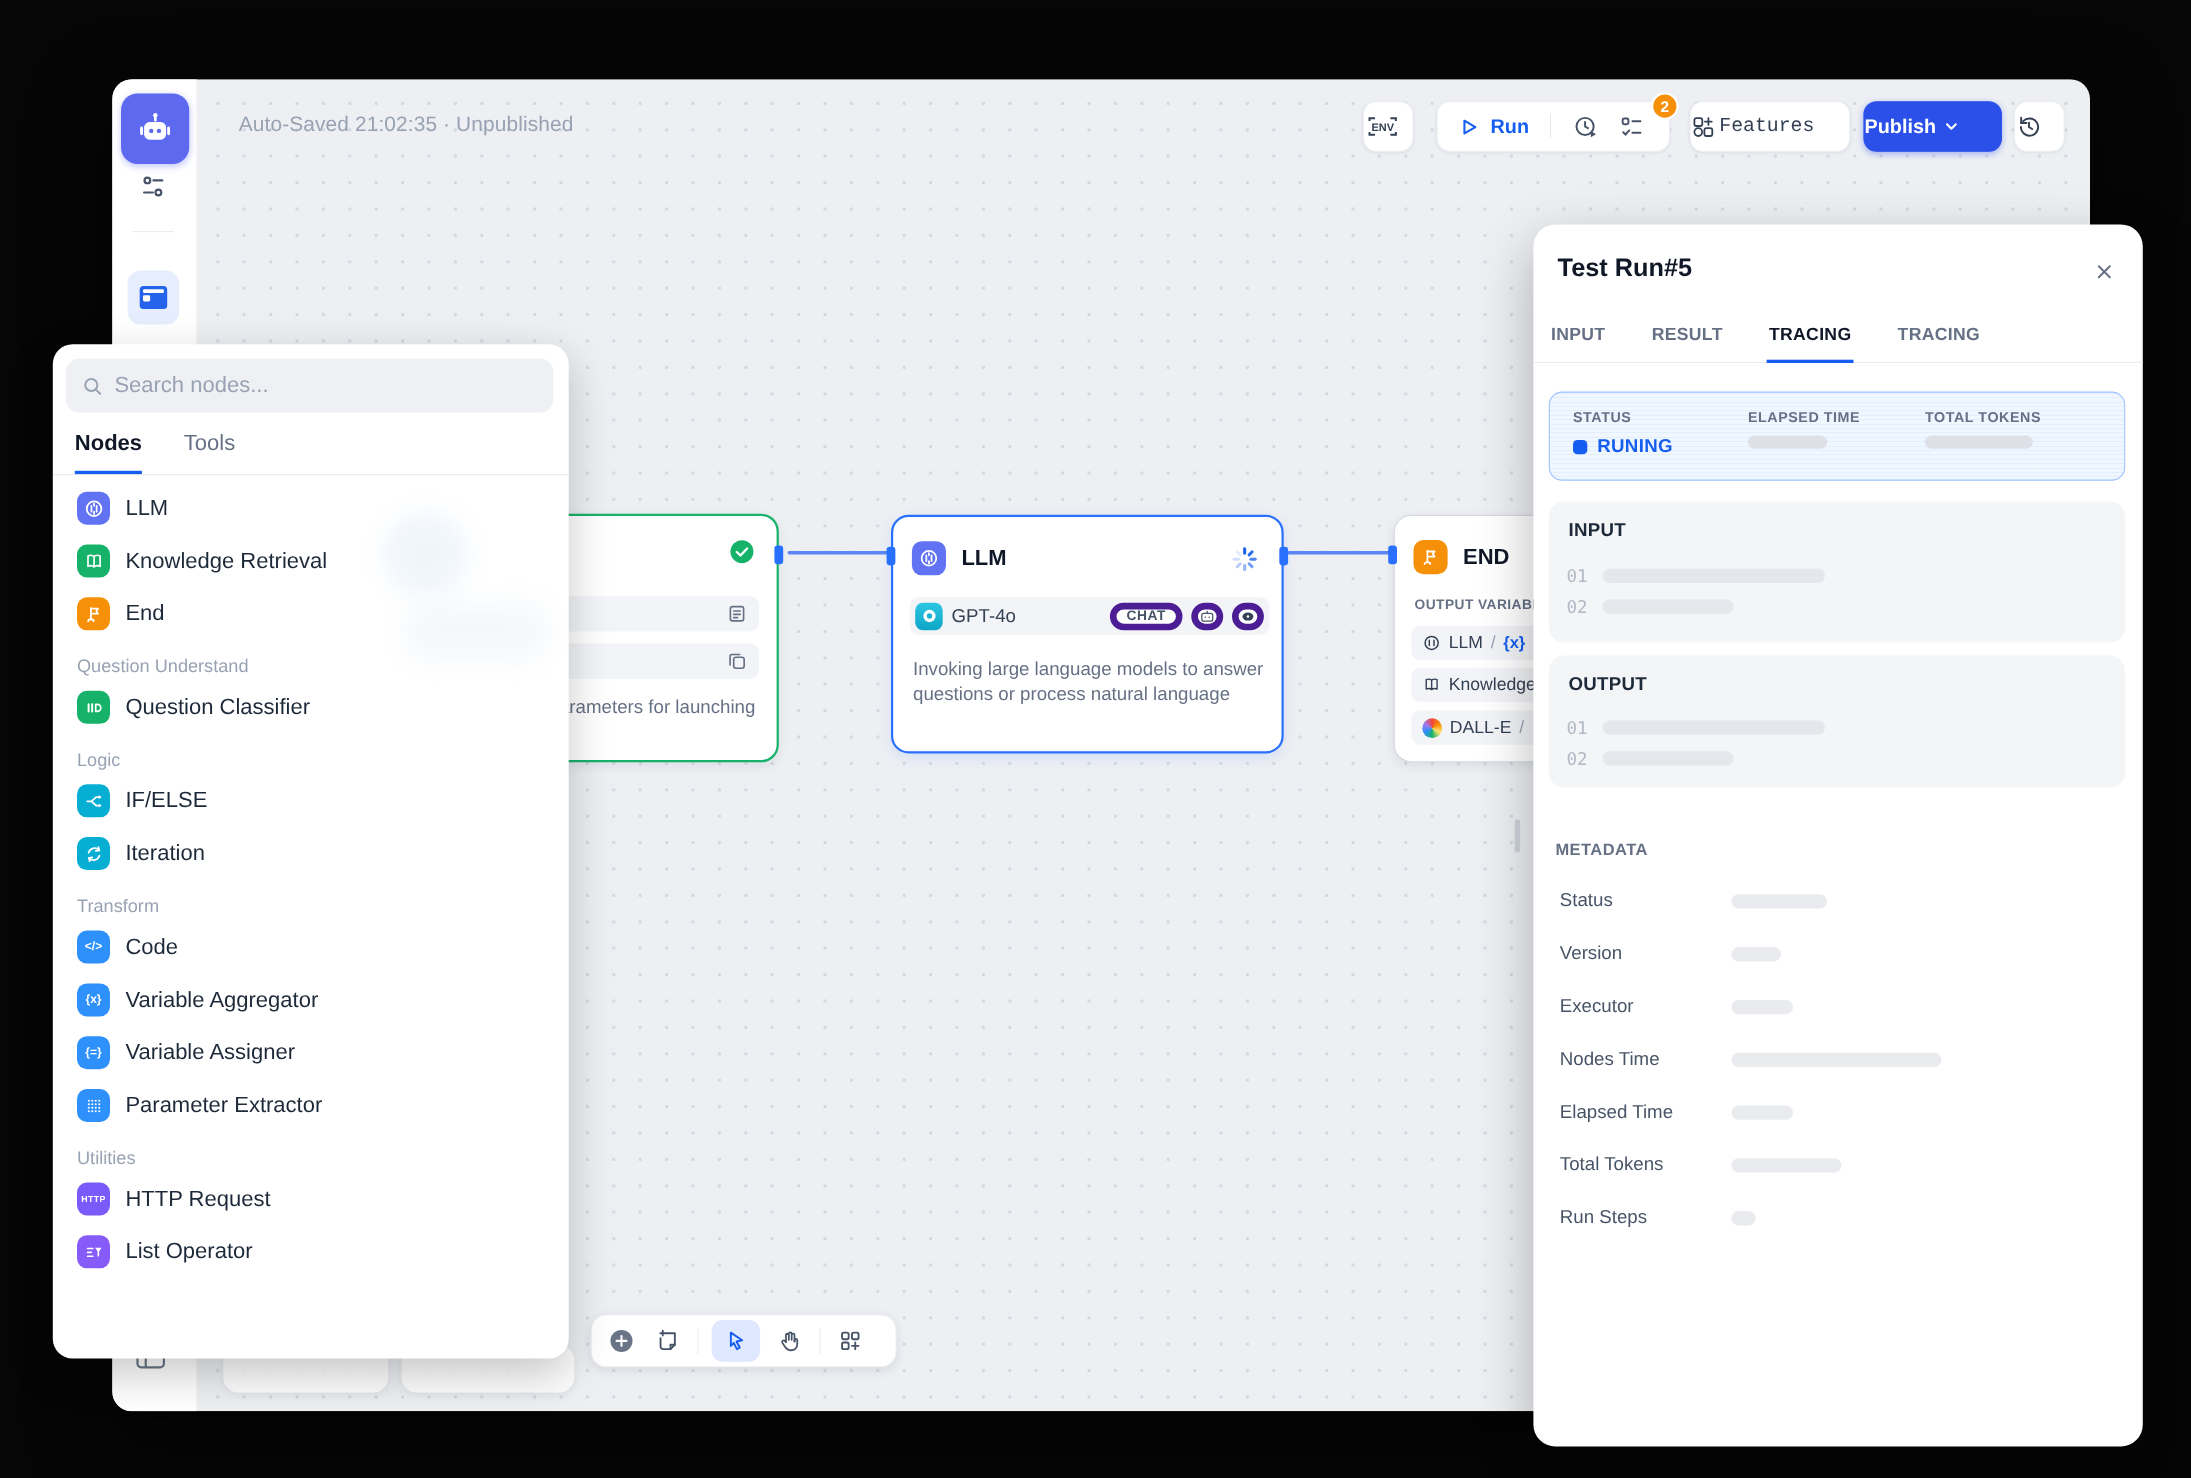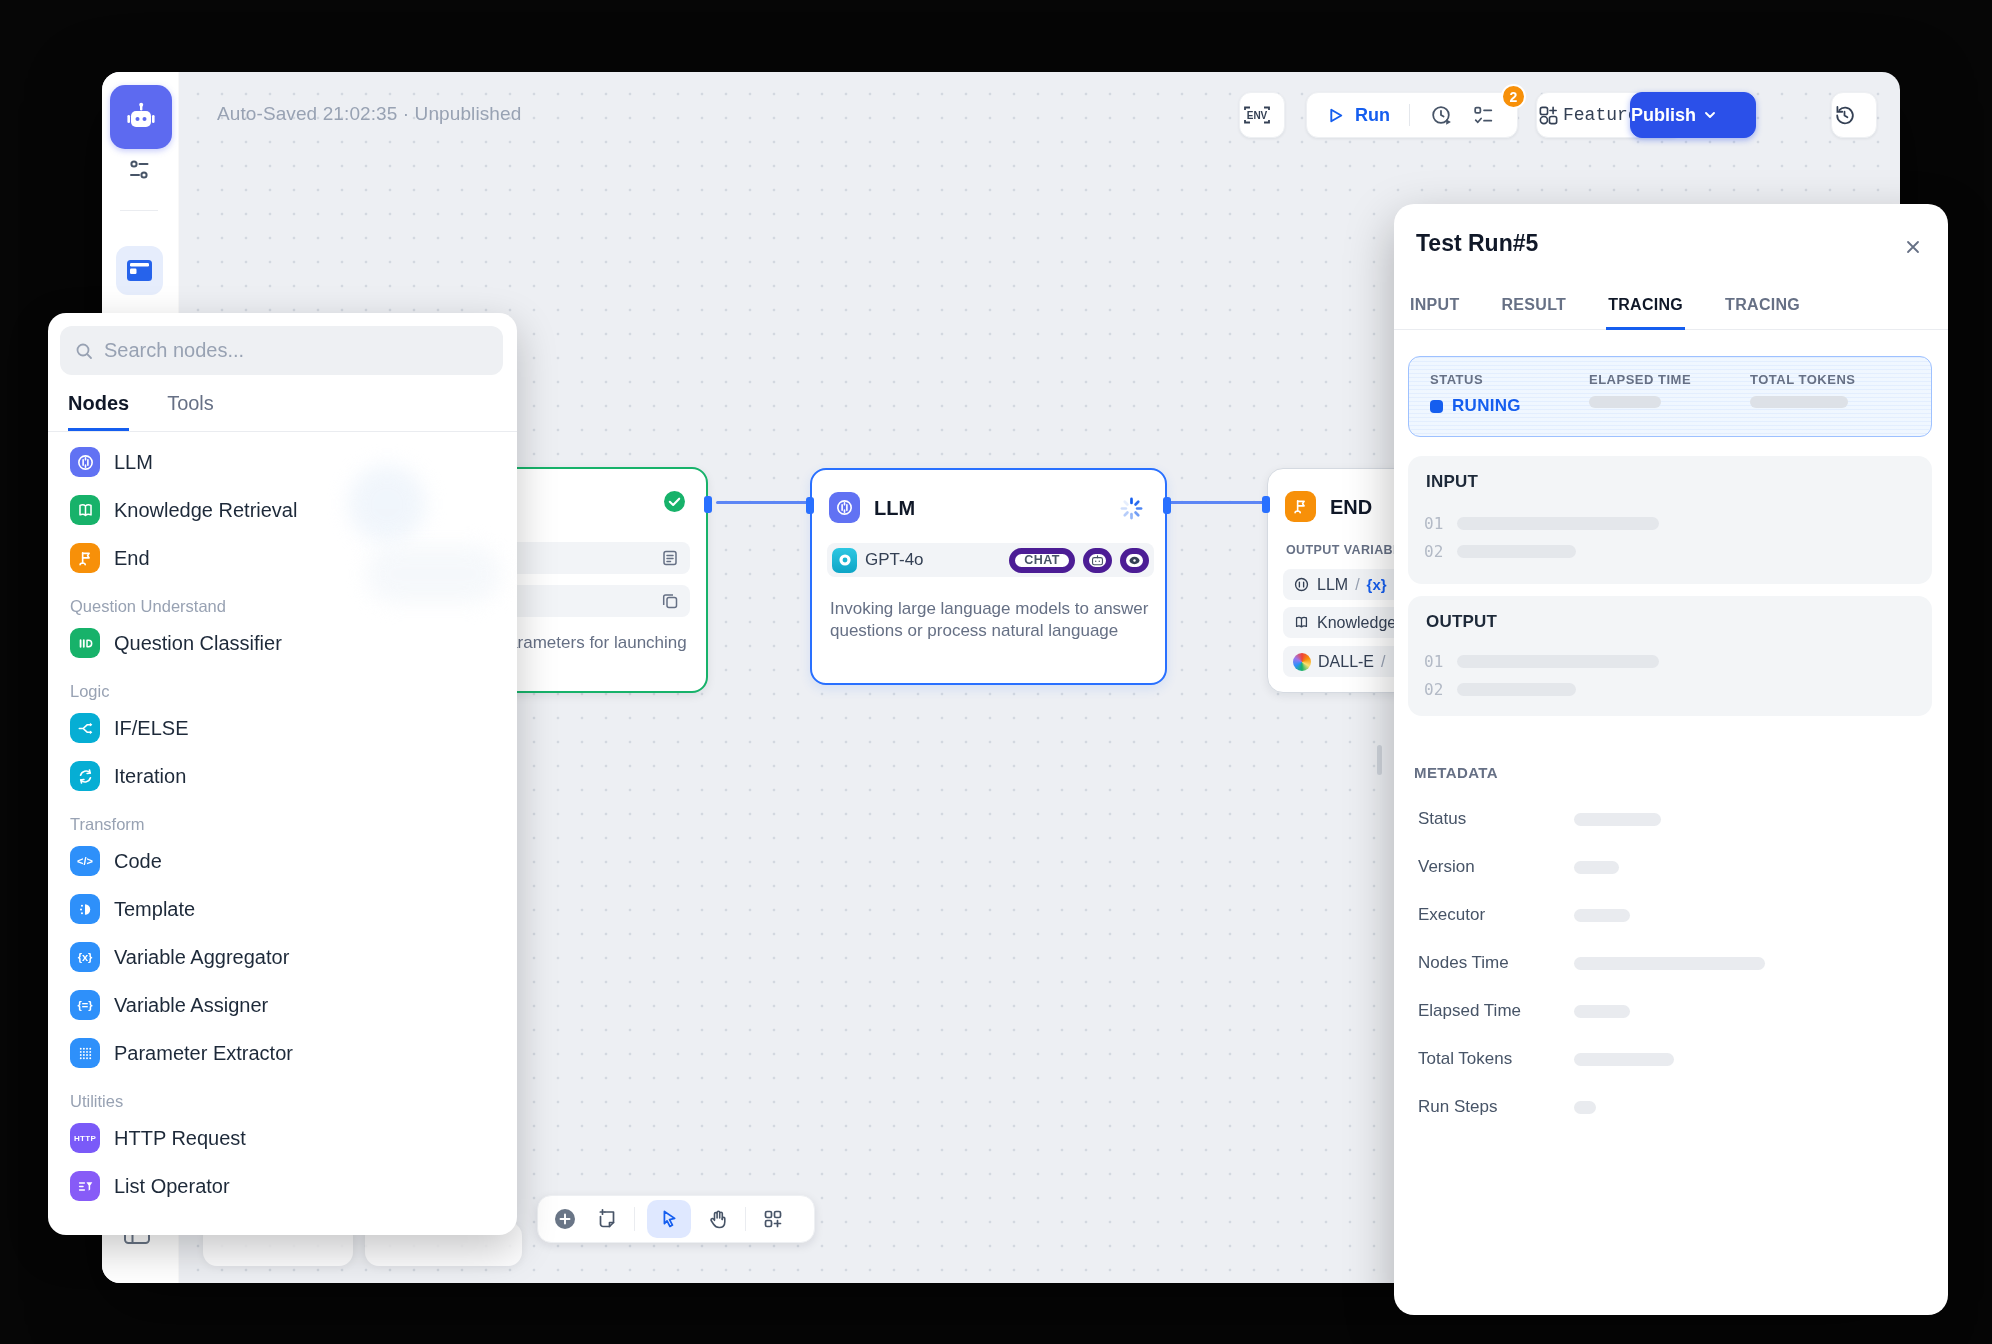--- a/index.html
+++ b/index.html
@@ -28,21 +28,21 @@
 
   
   .autosave { position:absolute; left:115px; top:31px; font-size:19px; color:#98a2b3; letter-spacing:.1px; }
   .hbtn { position:absolute; top:20px; height:46px; background:#fff; border:1px solid #eef0f3; border-radius:12px; display:flex; align-items:center; box-shadow:0 1px 3px rgba(16,24,40,.07); cursor:pointer; }
   .env-btn { left:1137px; width:46px; }
   .run-group { left:1204px; width:212px; justify-content:flex-start; padding:0 14px 0 18px; gap:9px; }
   .run-label { color:#155eef; font-size:18px; font-weight:600; }
   .rg-div { width:1px; height:22px; background:#e4e7ec; margin:0 10px; }
   .badge { position:absolute; top:-9px; right:-9px; width:25px; height:25px; border-radius:50%; background:#f79009; color:#fff; font-size:14px; font-weight:bold; display:flex; align-items:center; justify-content:center; border:2px solid #fff; }
   .features-btn { left:1434px; width:146px; gap:3px; color:#344054; font-size:18px; font-weight:500;font-family:Liberation Mono, monospace; }
-  .publish-btn { left:1528px; width:126px; background:#2b50e9; border-color:#2b50e9; gap:6px; color:#fff; font-size:18px; font-weight:600; box-shadow:0 2px 6px rgba(43,80,233,.4); }
+  .publish-btn { left:1592px; width:126px; background:#2b50e9; border-color:#2b50e9; gap:6px; color:#fff; font-size:18px; font-weight:600; box-shadow:0 2px 6px rgba(43,80,233,.4); }
   .history-btn { left:1729px; width:46px; }
 
   
   .edge { position:absolute; height:2.5px; background:#5d86f5; z-index:1; border-radius:2px; }
   .handle { position:absolute; width:8px; height:17px; border-radius:3px; background:#2970ff; z-index:3; }
 
   
   .node { position:absolute; background:#fff; border-radius:16px; z-index:2; }
   .node-start { left:249px; top:395px; width:357px; height:226px; border:2px solid #17b26a; box-shadow:0 3px 10px rgba(16,24,40,.08); }
   .node-llm   { left:708px; top:396px; width:357px; height:217px; border:2px solid #2970ff; box-shadow:0 4px 12px rgba(41,112,255,.12); }
@@ -494,31 +494,20 @@
 
       <div class="np-sec">Transform</div>
 
       <div class="np-item">
         <span class="tile" style="background:#2E90FA;">
           <span class="tg">&lt;/&gt;</span>
         </span>
         <span class="np-label">Code</span>
       </div>
 
-      <div class="np-item">
-        <span class="tile" style="background:#2E90FA;">
-          <svg width="19" height="19" viewBox="0 0 20 20">
-              <path d="M9.5 4.5 a5.5 5.5 0 0 1 0 11 z" fill="#fff"></path>
-              <circle cx="6.3" cy="6" r="1.1" fill="#fff"></circle>
-              <circle cx="5.3" cy="10" r="1.1" fill="#fff"></circle>
-              <circle cx="6.3" cy="14" r="1.1" fill="#fff"></circle>
-            </svg>
-        </span>
-        <span class="np-label">Template</span>
-      </div>
 
       <div class="np-item">
         <span class="tile" style="background:#2E90FA;">
           <span class="tg">{x}</span>
         </span>
         <span class="np-label">Variable Aggregator</span>
       </div>
 
       <div class="np-item">
         <span class="tile" style="background:#2E90FA;">

